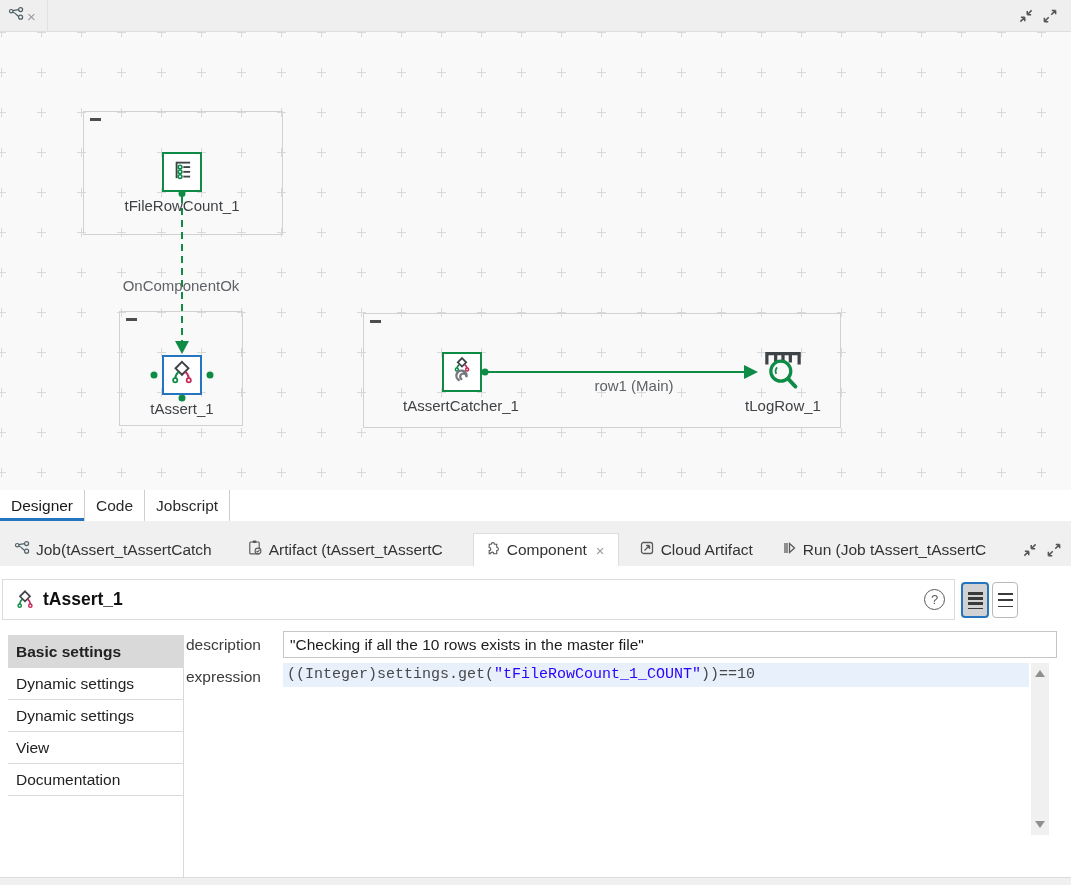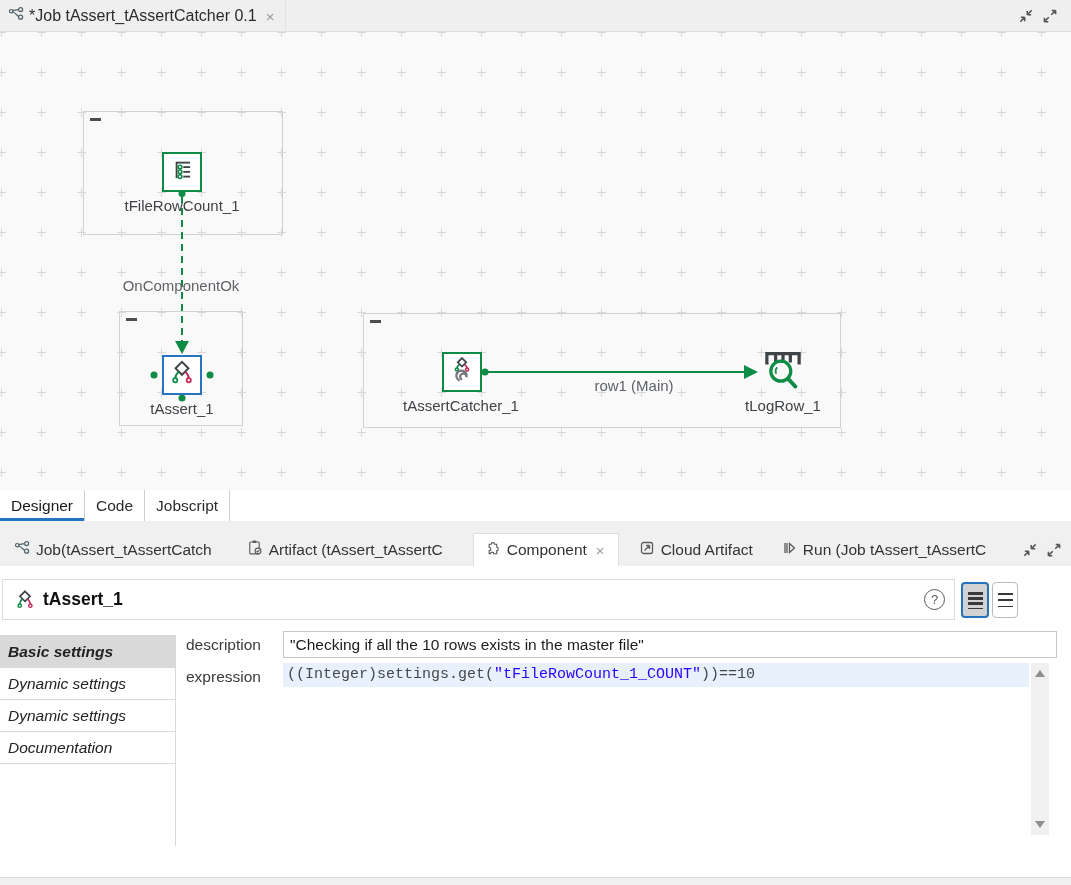--- a/index.html
+++ b/index.html
@@ -48,21 +48,21 @@
   .comp-panel { left:0; top:566px; width:1071px; height:311px; background:#fff; }
   .comp-header { left:2px; top:13px; width:953px; height:41px; border:1px solid #dcdcdc; background:#fff; display:flex; align-items:center; }
   .comp-header .t { font-weight:bold; font-size:17.5px; color:#0f1011; margin-left:7px; }
   .help-circle { position:absolute; right:9px; top:9px; width:21px; height:21px; border:1.4px solid #5a5a5a; border-radius:50%; color:#5a5a5a; font-size:13px; display:flex; align-items:center; justify-content:center; cursor:pointer; }
   .toggle { border-radius:4px; display:flex; align-items:center; justify-content:center; cursor:pointer; }
   .toggle1 { left:961px; top:16px; width:28px; height:36px; background:#d2d2d2; border:2px solid #2574bf; }
   .toggle2 { left:992px; top:16px; width:26px; height:36px; background:#fff; border:1px solid #b9b9b9; }
   .lines-thick { width:15px; height:17px; background:repeating-linear-gradient(to bottom,#3a3a3a 0 2.6px,transparent 2.6px 5.2px); }
   .lines-thin  { width:15px; height:15px; background:repeating-linear-gradient(to bottom,#3a3a3a 0 1.6px,transparent 1.6px 6.4px); }
 
-  .sidebar { left:0; top:69px; width:176px; border-top:1px solid #d9d9d9; border-right:1px solid #d9d9d9;font-style:italic; }
+  .sidebar { left:8px; top:69px; width:176px; border-top:1px solid #d9d9d9; border-right:1px solid #d9d9d9; }
   .side-item { height:32px; line-height:31px; padding-left:8px; font-size:15.5px; color:#222; border-bottom:1px solid #d9d9d9; cursor:pointer; }
   .side-item.sel { background:#d9d9d9; font-weight:bold; }
 
   .form-label { font-size:15.5px; color:#3a3a3a; }
   .desc-input { left:283px; top:65px; width:774px; height:27px; border:1px solid #c6c6c6; background:#fff; font-family:"Liberation Sans",sans-serif; font-size:15.5px; color:#1c1c1c; padding:0 6px; }
   .expr-area { left:283px; top:97px; width:746px; height:180px; background:#fff; }
   .expr-line { position:absolute; left:0; top:0; width:746px; height:24px; background:#e8f1fb; cursor:text; }
   .expr-code { position:absolute; left:4px; top:0; height:24px; line-height:24px; font-family:"Liberation Mono","DejaVu Sans Mono",monospace; font-size:15px; color:#46484b; white-space:pre; }
   .expr-code .str { color:#2a00ff; }
   .vscroll { left:1031px; top:97px; width:18px; height:172px; background:#f0f0f0; }
@@ -80,21 +80,20 @@
   <div class="abs editor-bar">
     <div class="abs editor-tab">
       <span>
         <svg width="16" height="16" viewBox="0 0 16 16" fill="none" stroke="#4d6066" stroke-width="1.2">
           <circle cx="3.2" cy="5.2" r="1.7"></circle>
             <circle cx="12.6" cy="3.6" r="2"></circle>
             <circle cx="12.6" cy="11.2" r="2"></circle>
           <path d="M4.9 4.7 C7.5 4.2 8.6 3.9 10.5 3.6 M4.9 6 C7.8 7.4 9.2 9.5 10.7 10.4"></path>
         </svg>
       </span>
-      <span class="title">*Job tAssert_tAssertCatcher 0.1</span>
       <span class="close-x">×</span>
     </div>
     <div class="abs minmax" style="left:1016px;top:6px;">
       <svg width="20" height="20" viewBox="0 0 16 16" fill="none" stroke="#555" stroke-width="1.2">
         <path d="M12.5 3.5 L9 7 M9 7 h3.1 M9 7 v-3.1"></path>
         <path d="M3.5 12.5 L7 9 M7 9 h-3.1 M7 9 v3.1"></path>
       </svg>
     </div>
     <div class="abs minmax" style="left:1040px;top:6px;">
       <svg width="20" height="20" viewBox="0 0 16 16" fill="none" stroke="#555" stroke-width="1.2">
@@ -612,20 +611,21 @@
         <div class="lines-thick"></div>
       </div>
     <div class="abs toggle toggle2">
         <div class="lines-thin"></div>
       </div>
 
     <div class="abs sidebar">
       <div class="side-item sel">Basic settings</div>
       <div class="side-item">Dynamic settings</div>
       <div class="side-item">Dynamic settings</div>
+      <div class="side-item">View</div>
       <div class="side-item">Documentation</div>
       <div style="height:82px;border:none;"></div>
     </div>
 
     <div class="abs form-label" style="left:186px;top:70px;">description</div>
     <input class="abs desc-input" type="text" value="&quot;Checking if all the 10 rows exists in the master file&quot;" style="">
 
     <div class="abs form-label" style="left:186px;top:102px;">expression</div>
     <div class="abs expr-area">
       <div class="expr-line"></div>

